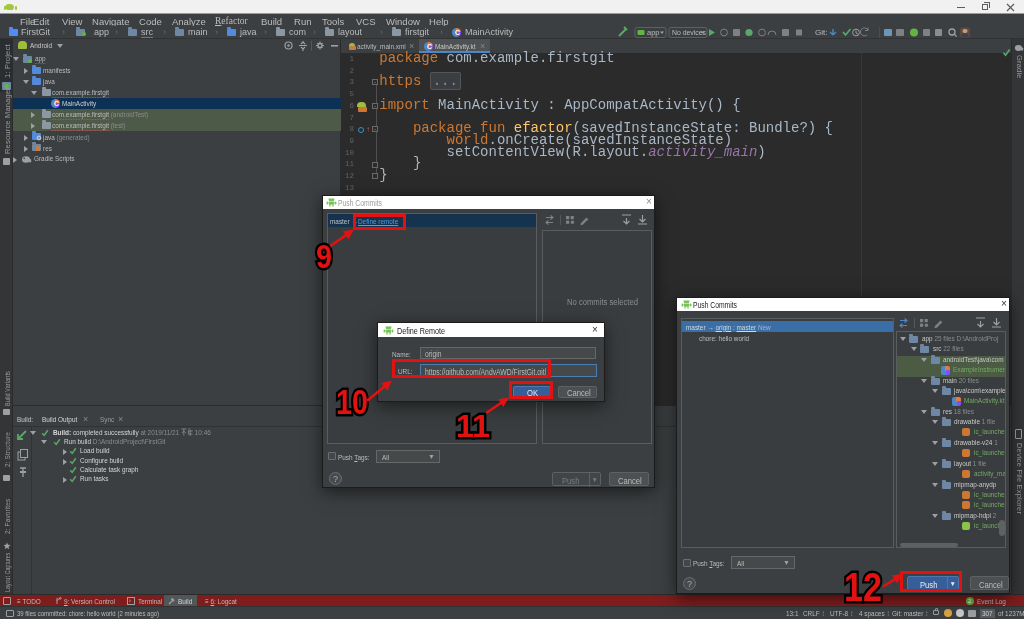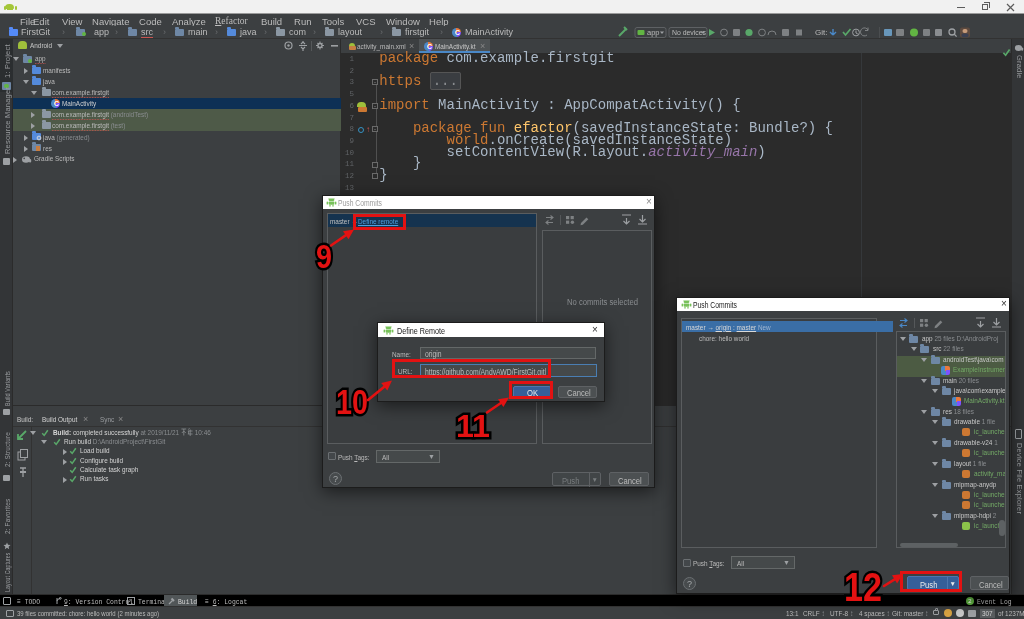--- a/index.html
+++ b/index.html
@@ -344,21 +344,21 @@
       <path d="M1.2,4.2 L3.2,6.4 6.8,1.2" stroke="#59a869" stroke-width="1.5" fill="none"></path>
     </svg>
   <div class="abs t8 c80" style="left:67px;top:58.8px;color:#d5d5d5;">Calculate task graph</div>
   <div class="ar r" style="left:50px;top:71px;"></div>
   <svg class="abs" style="left:56px;top:69.0px;" width="8" height="8" viewBox="0 0 8 8">
       <path d="M1.2,4.2 L3.2,6.4 6.8,1.2" stroke="#59a869" stroke-width="1.5" fill="none"></path>
     </svg>
   <div class="abs t8 c80" style="left:67px;top:68px;color:#d5d5d5;">Run tasks</div>
 </div>
 
-<div class="abs" style="left:0;top:594px;width:1024px;height:12px;background:#000000;border-top:1px solid #2b2b2b;font-family:Liberation Mono, monospace;" id="botbar">
+<div class="abs" style="left:0;top:594px;width:1024px;height:12px;background:#7f1d1d;border-top:1px solid #2b2b2b;" id="botbar">
   <div class="abs" style="left:3px;top:2px;width:8px;height:8px;border:1px solid #9da0a3;border-radius:1px;"></div>
   <div class="abs t8 c80" style="left:17px;top:1.5px;">≡ TODO</div>
   <svg class="abs" style="left:55px;top:2px;" width="7" height="8" viewBox="0 0 7 8">
       <g stroke="#9da0a3" fill="none">
         <path d="M2,1 v6 M2,4 q0,-2 3,-2.5"></path>
         <circle cx="5.3" cy="1.3" r="0.9"></circle>
       </g>
     </svg>
   <div class="abs t8 c80" style="left:64px;top:1.5px;"><u class="mn">9</u>: Version Control</div>
   <svg class="abs" style="left:127px;top:2px;" width="8" height="8" viewBox="0 0 8 8">
@@ -469,21 +469,21 @@
           <rect x="9" y="3.4" width="1.4" height="3.2" rx="0.7"></rect>
           <rect x="3.4" y="7" width="1.2" height="1.6"></rect>
           <rect x="6.4" y="7" width="1.2" height="1.6"></rect>
           <path d="M3.2,0.9 L2.4,0 M7.8,0.9 L8.6,0" stroke="#77c159" stroke-width="0.5"></path>
         </g>
       </svg>
     <div class="abs c75" style="left:16px;top:2px;font-size:9px;">Push Commits</div>
     <div class="abs" style="left:324px;top:0px;font-size:10px;color:#333;">×</div>
   </div>
 
-  <div class="abs" style="left:4px;top:20px;width:196px;height:230px;background:#3a3d3f;border:1px solid #5a5d5f;">
+  <div class="abs" style="left:4px;top:20px;width:213px;height:230px;background:#3a3d3f;border:1px solid #5a5d5f;">
     <div class="abs" style="left:0;top:2px;width:211px;height:11px;background:#3a6ea6;"></div>
     <div class="abs t8 c80" style="left:4px;top:3.5px;color:#d8d8d8;">master → <span style="text-decoration:underline;">origin</span> : <span style="text-decoration:underline;">master</span>  <span style="color:#9fb6d2;">New</span></div>
     <div class="abs t8 c80" style="left:17px;top:15px;">chore: hello world</div>
   </div>
 
   <svg class="abs" style="left:219px;top:18px;" width="110" height="14" viewBox="0 0 110 14">
     <g stroke="#4a88c7" stroke-width="1.1" fill="none">
         <path d="M4,4.5 h7 m-2.5,-2 l2.5,2 -2.5,2 M11,9.5 h-7 m2.5,-2 l-2.5,2 2.5,2"></path>
       </g>
     <rect x="18" y="2" width="1" height="10" fill="#55585a"></rect>

